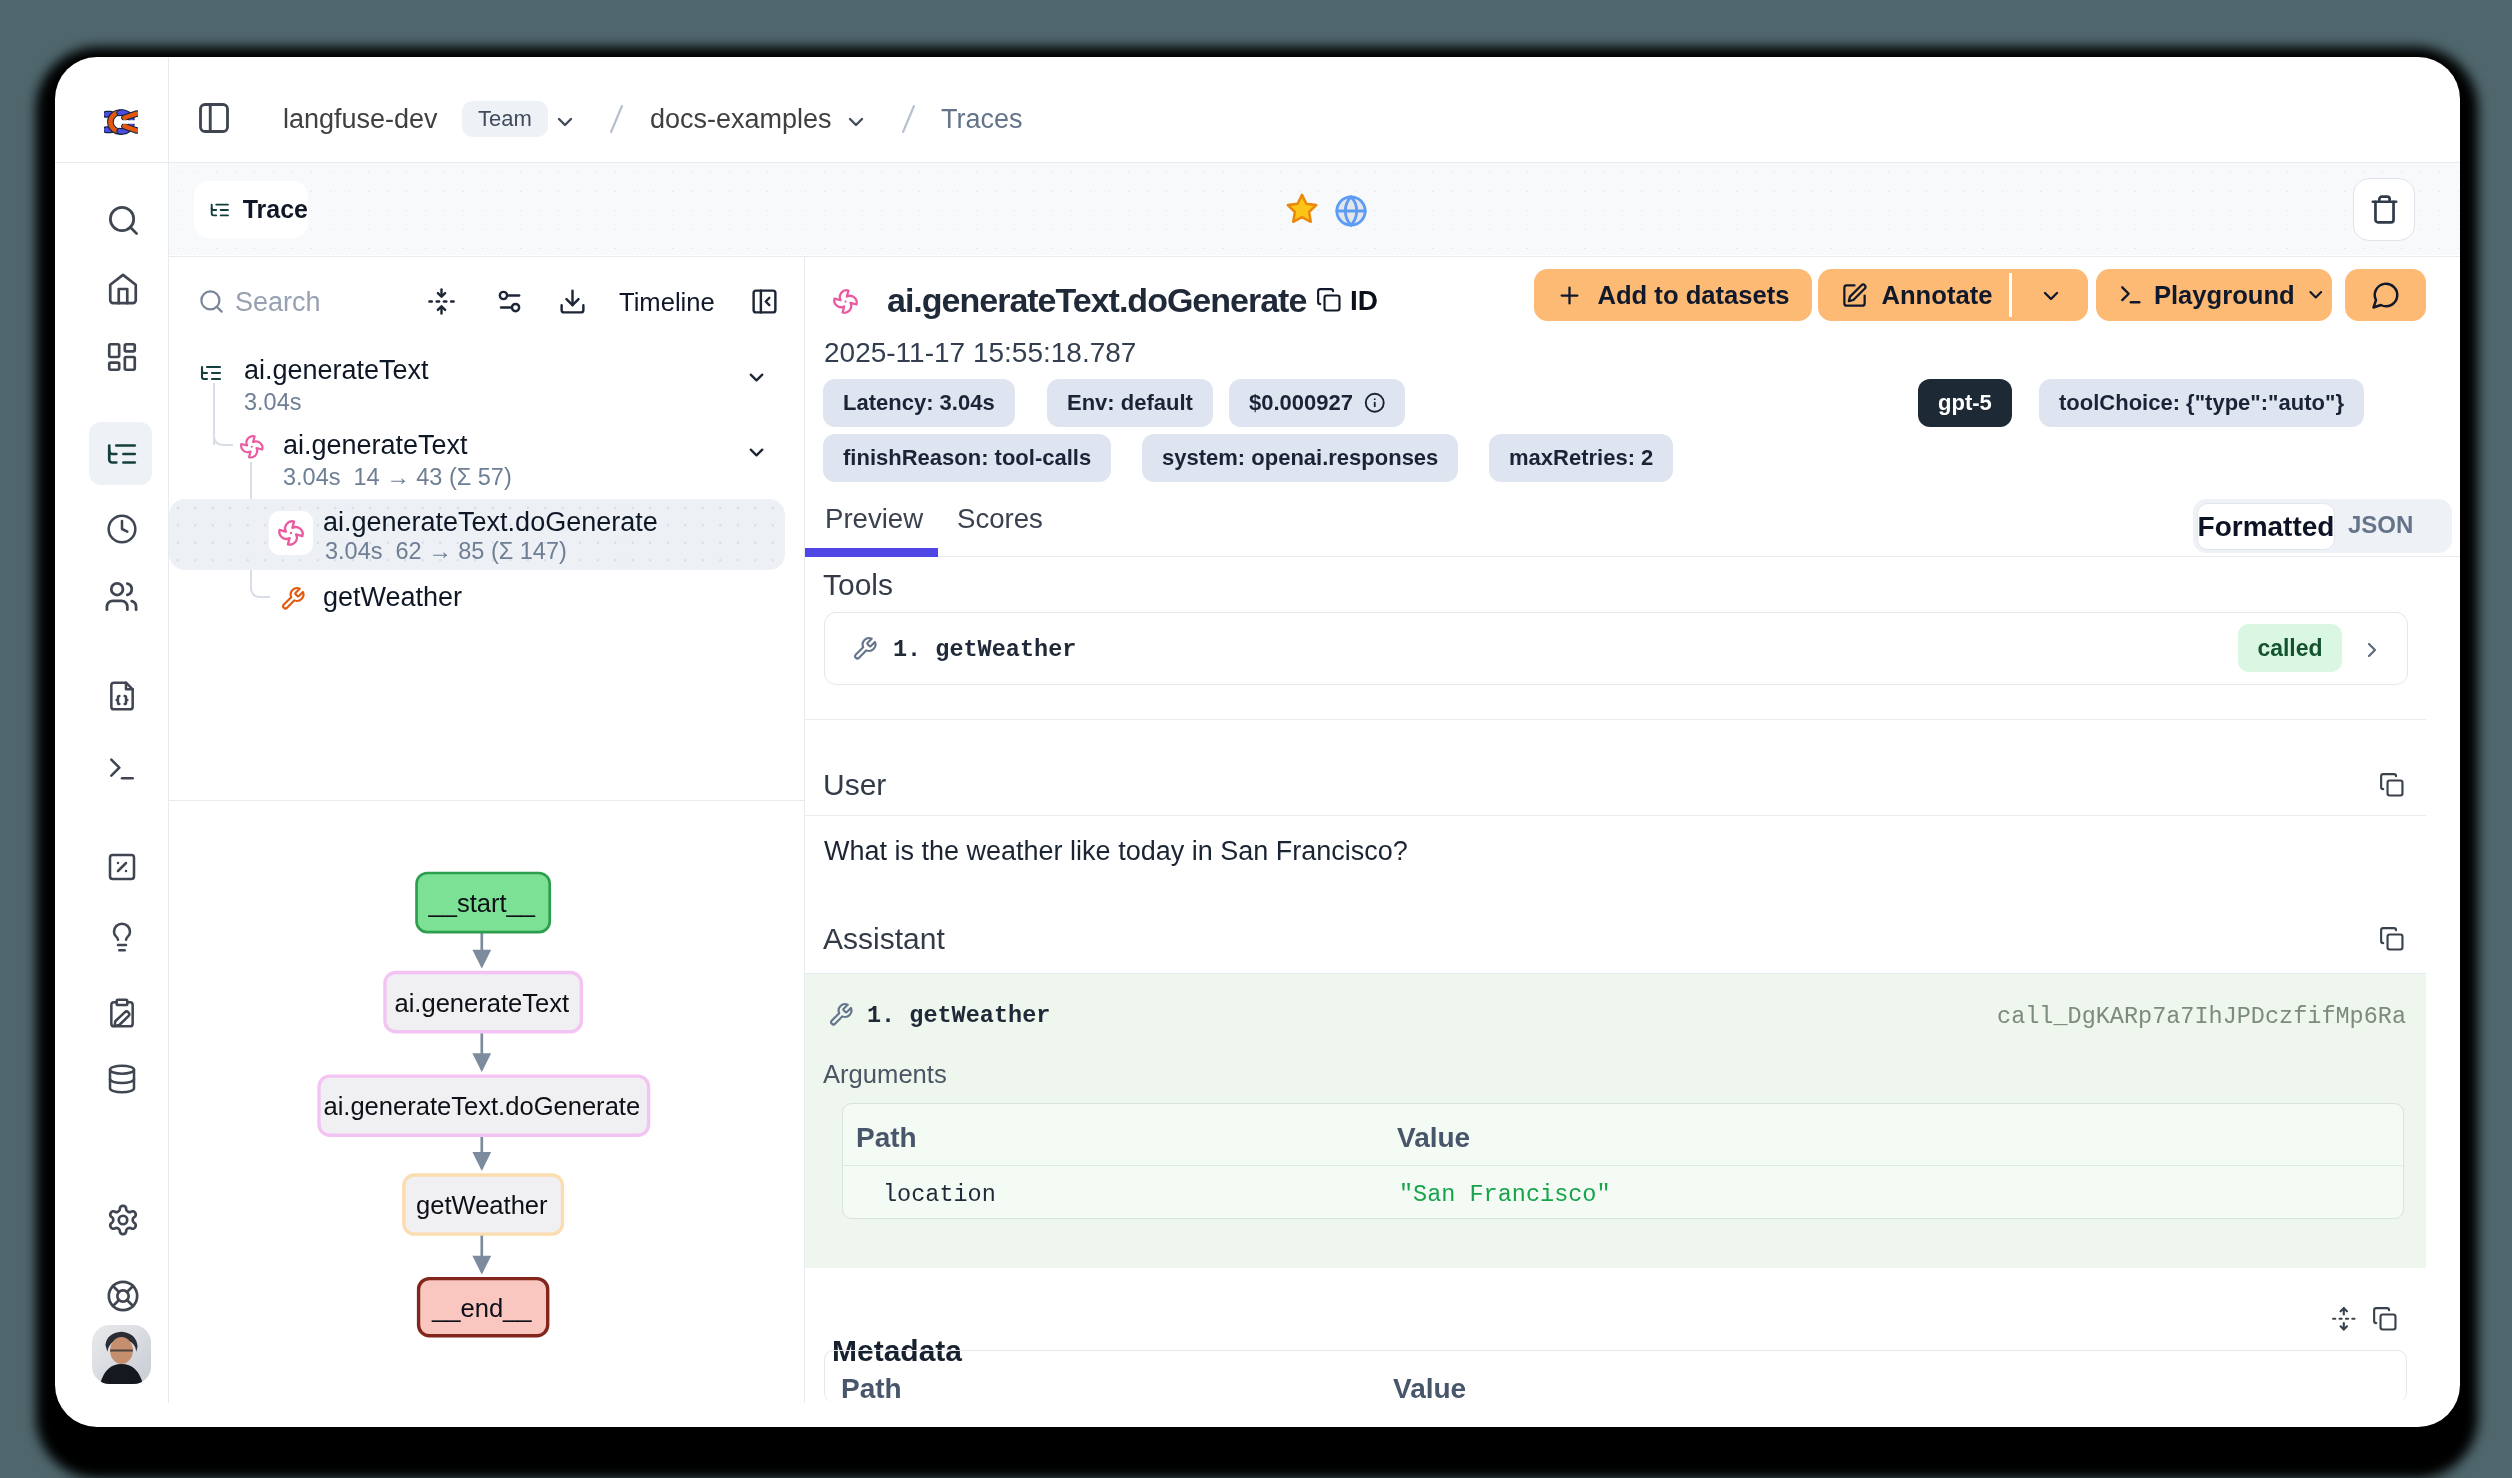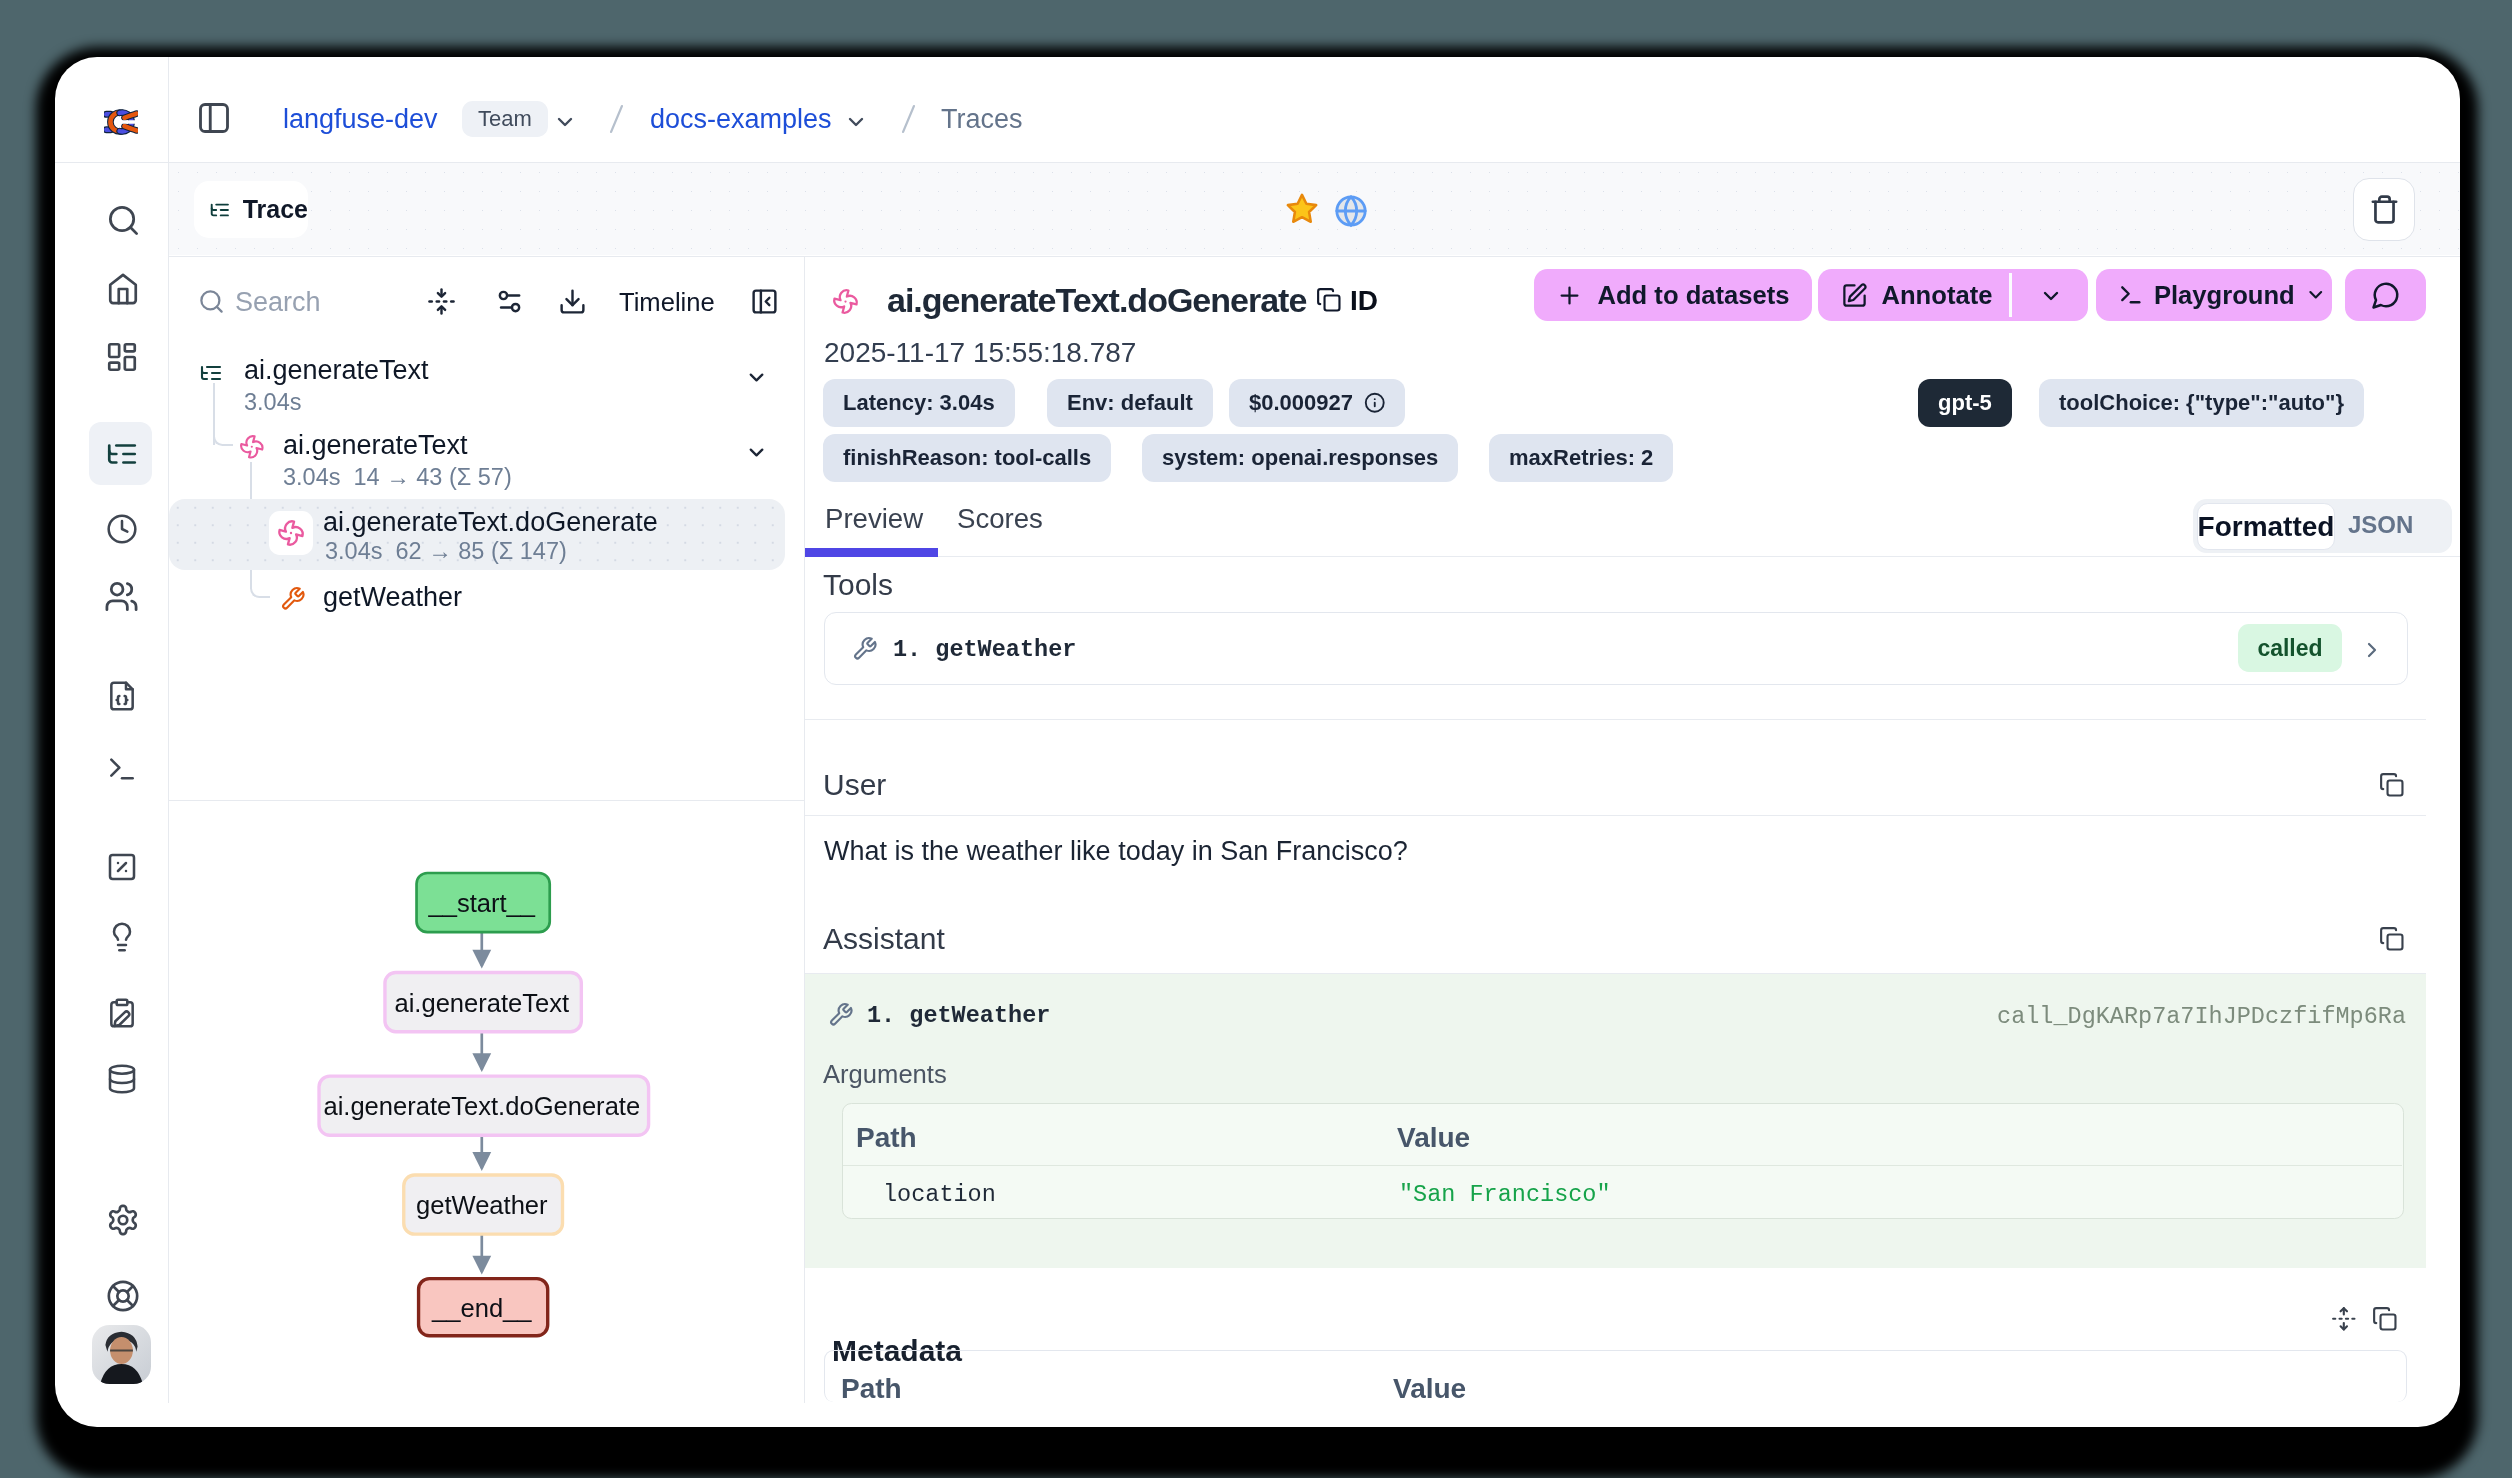--- a/index.html
+++ b/index.html
@@ -10,35 +10,35 @@
   .c { position:absolute; left:-55px; top:-57px; width:2512px; height:1479px; }
   .abs { position:absolute; }
   svg { display:block; }
   .mono { font-family:"Liberation Mono", monospace; }
 
   
   .vline { position:absolute; width:1.3px; background:#e7eaef; }
   .hline { position:absolute; height:1.3px; background:#e7eaef; }
 
   
-  .crumb { font-size:27px; font-weight:500; color:#1d4ed8; }
+  .crumb { font-size:27px; font-weight:500; color:#404040; }
   .teambadge { position:absolute; background:#eef1f6; border-radius:10.8px; color:#404b5c; font-size:22px; font-weight:500; display:flex; align-items:center; justify-content:center; }
 
   
   .tracebar { position:absolute; left:169px; top:163px; width:2291px; height:92px; background-color:#f8f9fb; background-image:radial-gradient(#dbe0e9 0.9px, transparent 0.9px); background-size:19px 19px; }
   .tracepill { position:absolute; left:194px; top:181px; width:114px; height:57px; background:#fff; border-radius:15px; display:flex; align-items:center; }
 
   
   .treetitle { font-size:27px; color:#0e1726; }
   .treesub { font-size:23.5px; color:#6e7e94; }
   .guide { position:absolute; border-color:#d8dee7; }
 
   
   .badge { position:absolute; height:48px; background:#dfe5f0; border-radius:12px; font-size:22px; font-weight:700; color:#1a2436; display:flex; align-items:center; padding:8px 20px; white-space:nowrap; }
-  .btn { position:absolute; height:52px; background:#f0abfc; border-radius:13.5px; display:flex; align-items:center; font-size:25.6px; font-weight:600; color:#10182b; white-space:nowrap; }
+  .btn { position:absolute; height:52px; background:#fdba74; border-radius:13.5px; display:flex; align-items:center; font-size:25.6px; font-weight:600; color:#10182b; white-space:nowrap; }
   .head { font-size:30px; font-weight:500; color:#333b49; }
 </style>
 </head>
 <body>
   <div class="shadow"></div>
   <div class="win">
     <div class="c" id="content">
 
       <div class="tracebar"></div>
       <div class="vline" style="left:168px; top:57px; height:1346px;"></div>

